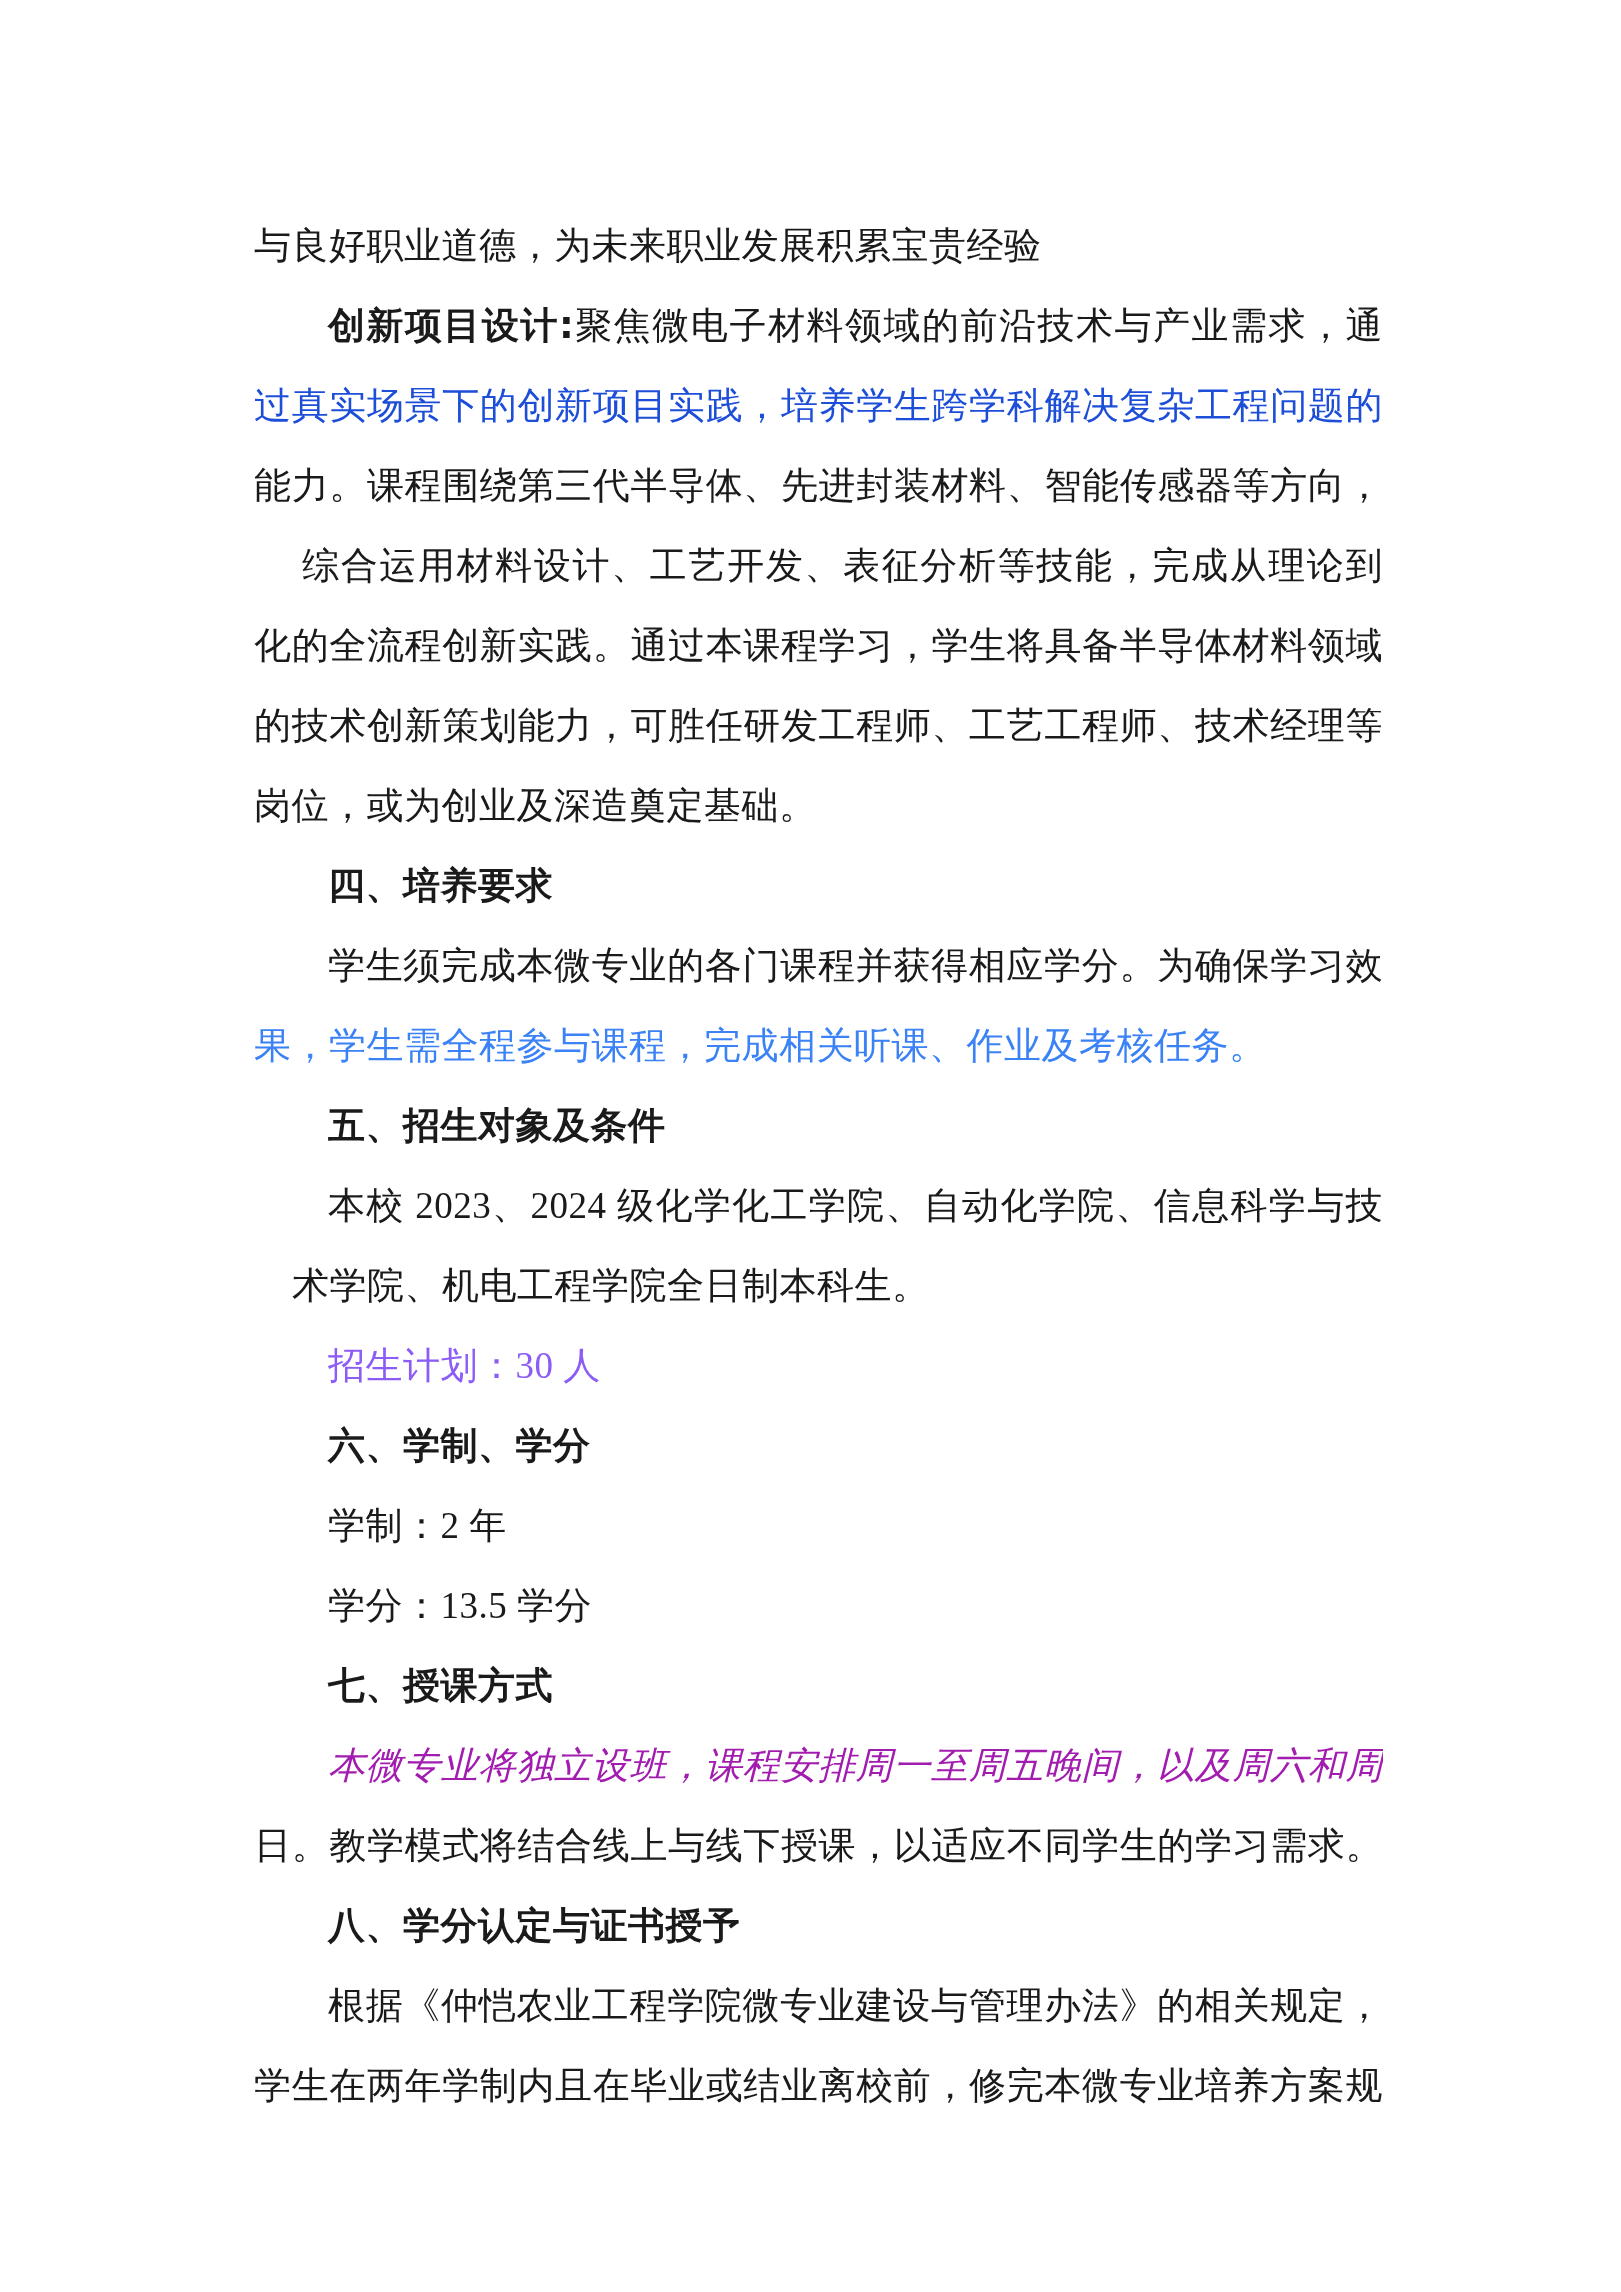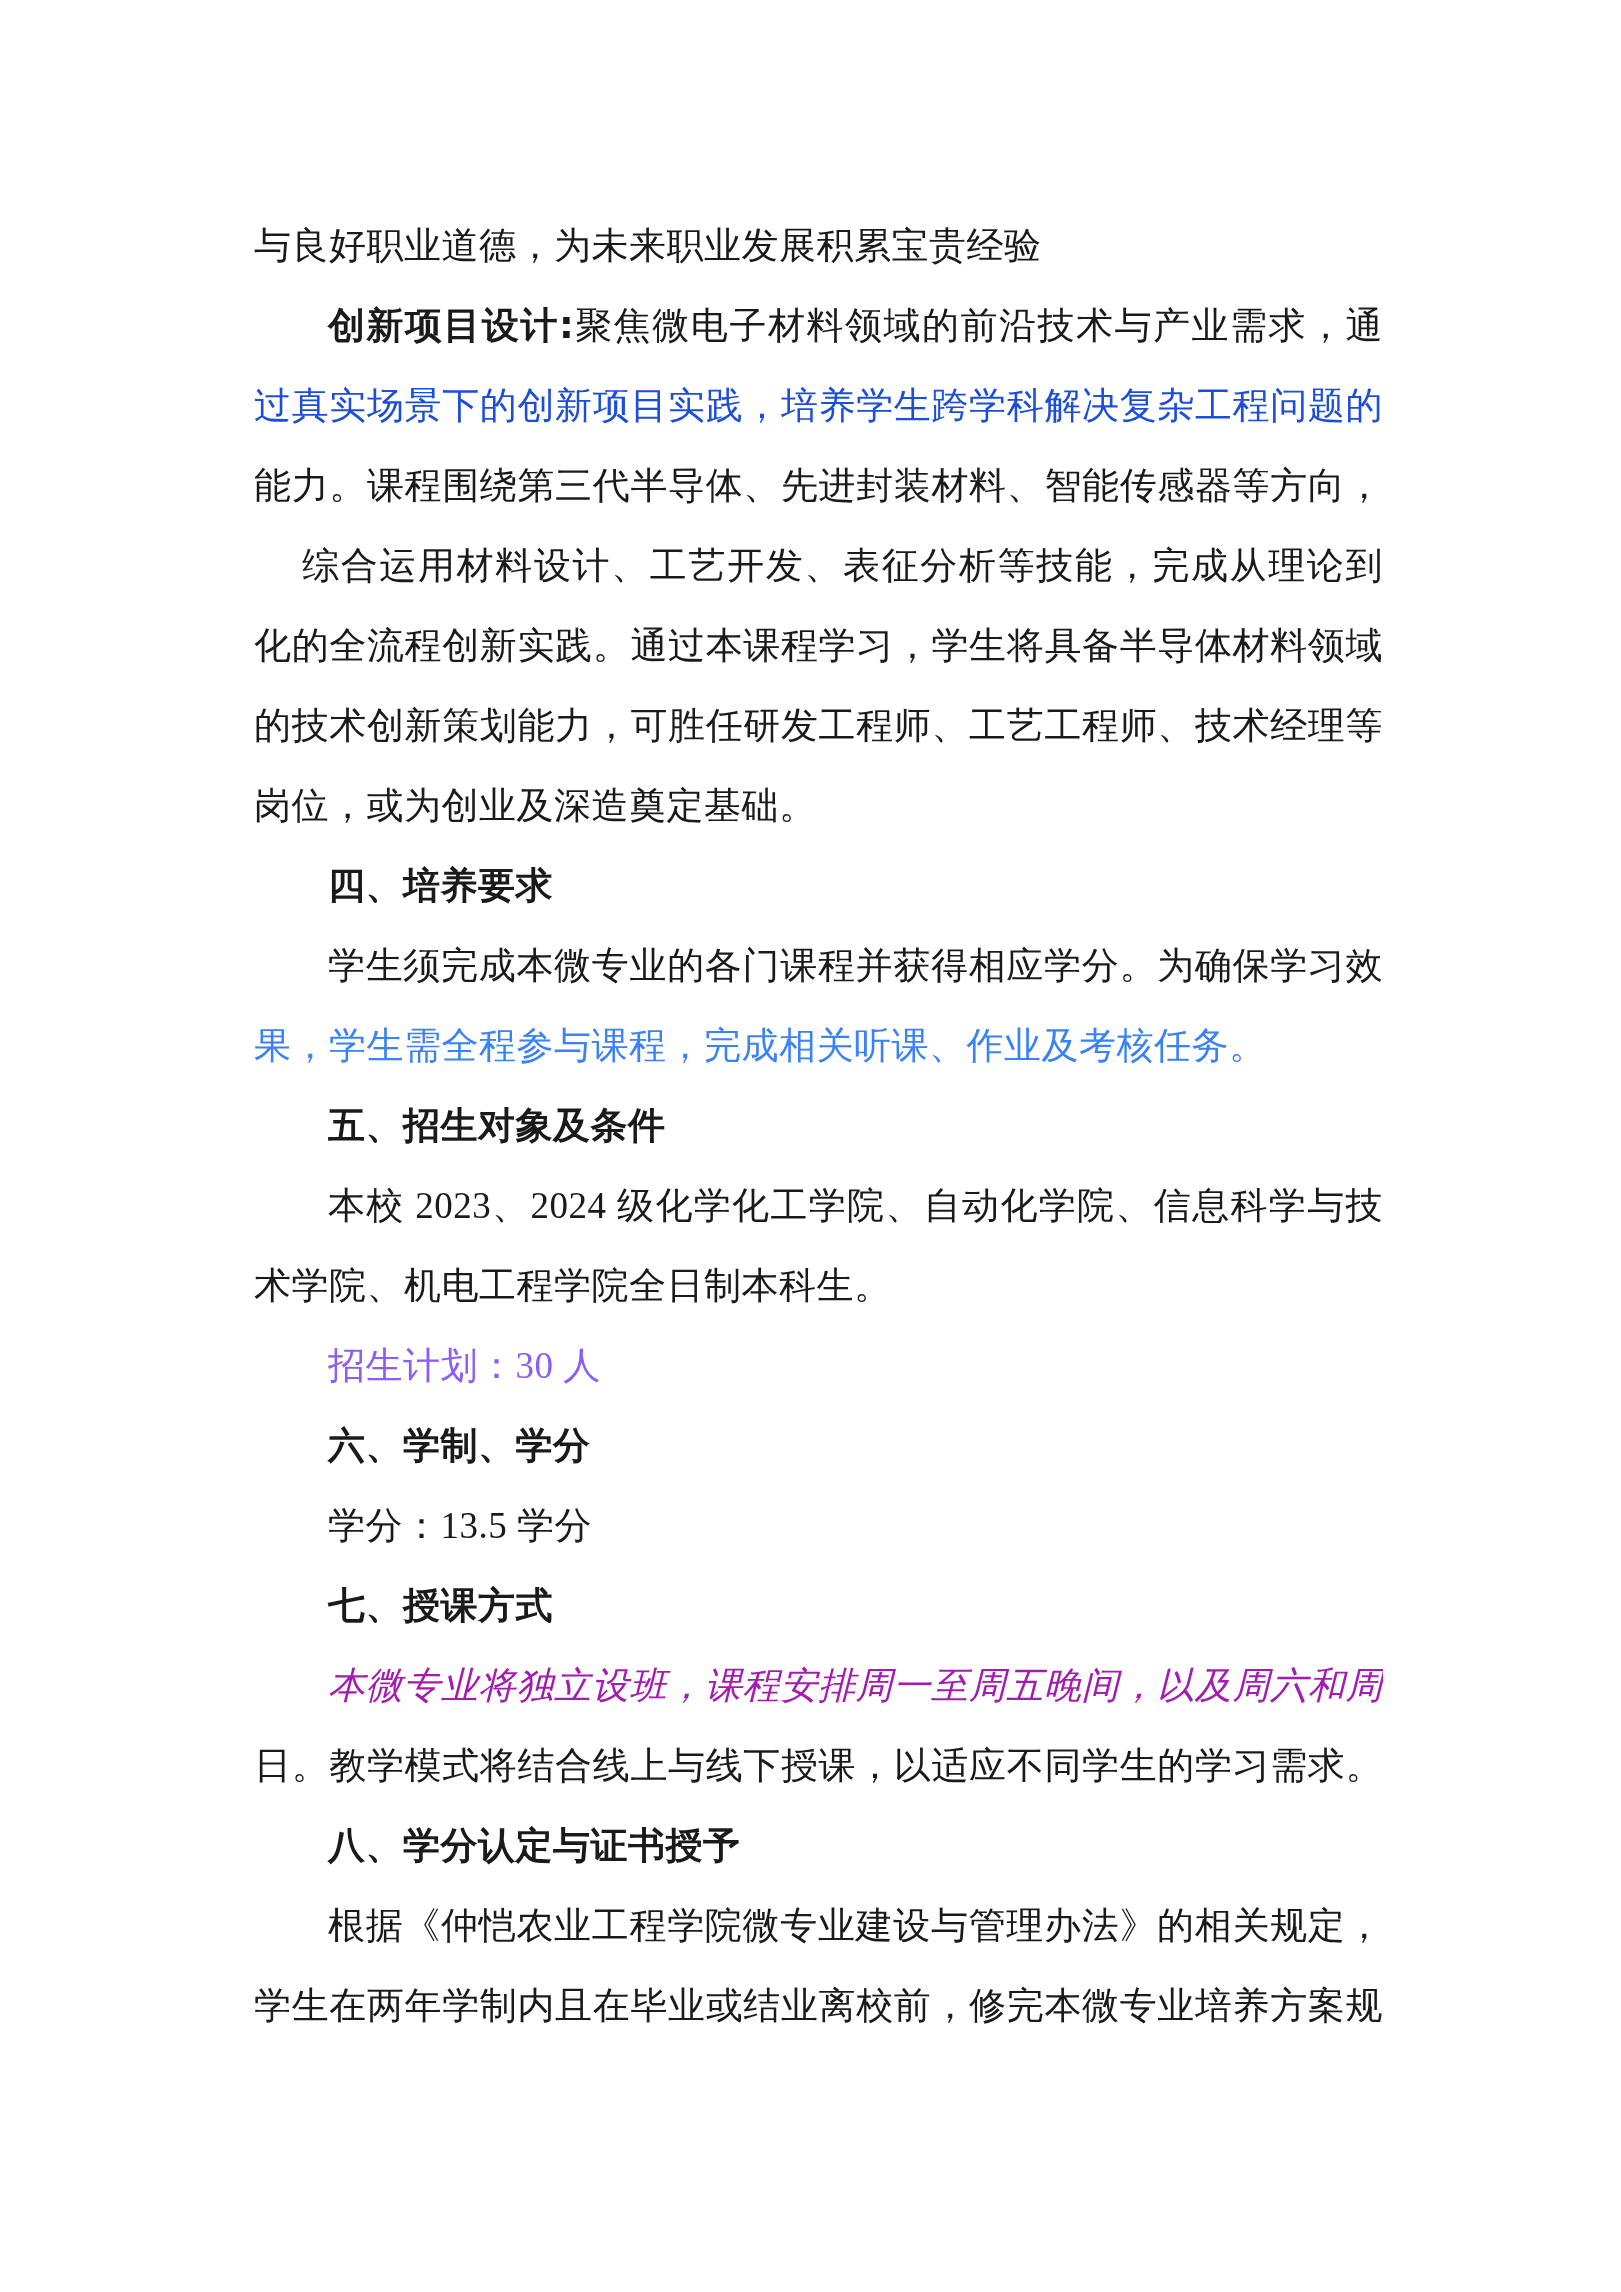--- a/index.html
+++ b/index.html
@@ -60,23 +60,24 @@
       <div class="line body fill" style="color: rgb(26, 26, 26);"><span>能力。课程围绕第三代半导体、先进封装材料、智能传感器等方向，</span></div>
       <div class="line body fill" style="color: rgb(26, 26, 26); margin-left: 48px;"><span>综合运用材料设计、工艺开发、表征分析等技能，完成从理论到产业</span></div>
       <div class="line body fill" style="color: rgb(26, 26, 26);"><span>化的全流程创新实践。通过本课程学习，学生将具备半导体材料领域</span></div>
       <div class="line body fill" style="color: rgb(26, 26, 26);"><span>的技术创新策划能力，可胜任研发工程师、工艺工程师、技术经理等</span></div>
       <div class="line body" style="color: rgb(26, 26, 26);"><span>岗位，或为创业及深造奠定基础。</span></div>
       <div class="line heading indent" style="color: rgb(26, 26, 26);"><span>四、培养要求</span></div>
       <div class="line body indent fill" style="color: rgb(26, 26, 26);"><span>学生须完成本微专业的各门课程并获得相应学分。为确保学习效</span></div>
       <div class="line body" style="color: #3b82f6;"><span>果，学生需全程参与课程，完成相关听课、作业及考核任务。</span></div>
       <div class="line heading indent" style="color: rgb(26, 26, 26);"><span>五、招生对象及条件</span></div>
       <div class="line body indent fill" style="color: rgb(26, 26, 26);"><span>本校 2023、2024 级化学化工学院、自动化学院、信息科学与技</span></div>
-      <div class="line body" style="color: rgb(26, 26, 26);"><span>术学院、机电工程学院全日制本科生。</span></div>
+      <div class="line body" style="color: rgb(26, 26, 26); margin-left: 38px;"><span>术学院、机电工程学院全日制本科生。</span></div>
       <div class="line body indent" style="color: #8b5cf6;"><span>招生计划：30 人</span></div>
       <div class="line heading indent" style="color: rgb(26, 26, 26);"><span>六、学制、学分</span></div>
+      <div class="line body indent" style="color: rgb(26, 26, 26);"><span>学制：2 年</span></div>
       <div class="line body indent" style="color: rgb(26, 26, 26);"><span>学分：13.5 学分</span></div>
       <div class="line heading indent" style="color: rgb(26, 26, 26);"><span>七、授课方式</span></div>
       <div class="line body indent fill" style="color: #a21caf; font-style: italic;"><span>本微专业将独立设班，课程安排周一至周五晚间，以及周六和周</span></div>
       <div class="line body fill" style="color: rgb(26, 26, 26);"><span>日。教学模式将结合线上与线下授课，以适应不同学生的学习需求。</span></div>
       <div class="line heading indent" style="color: rgb(26, 26, 26);"><span>八、学分认定与证书授予</span></div>
       <div class="line body indent fill" style="color: rgb(26, 26, 26);"><span>根据《仲恺农业工程学院微专业建设与管理办法》的相关规定，</span></div>
       <div class="line body fill" style="color: rgb(26, 26, 26);"><span>学生在两年学制内且在毕业或结业离校前，修完本微专业培养方案规</span></div>
     </div>
 </div>
 

